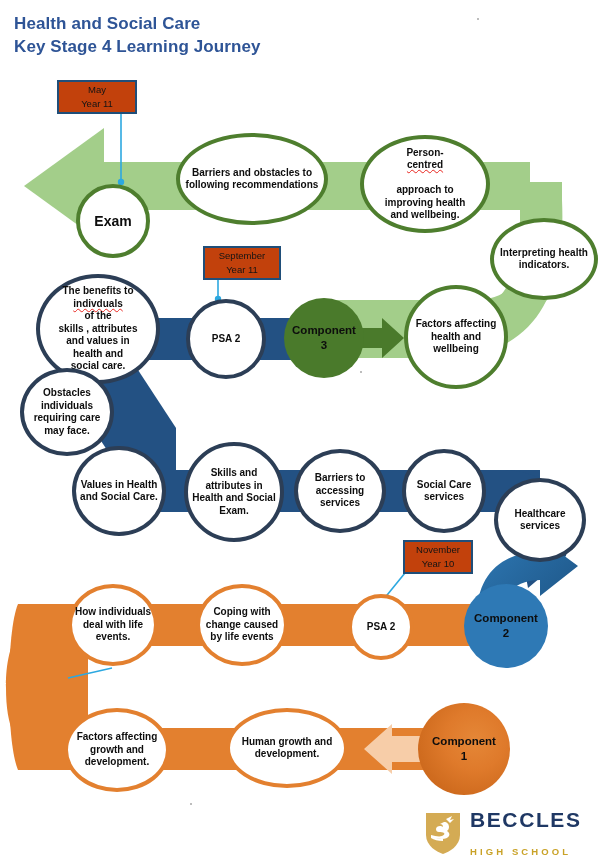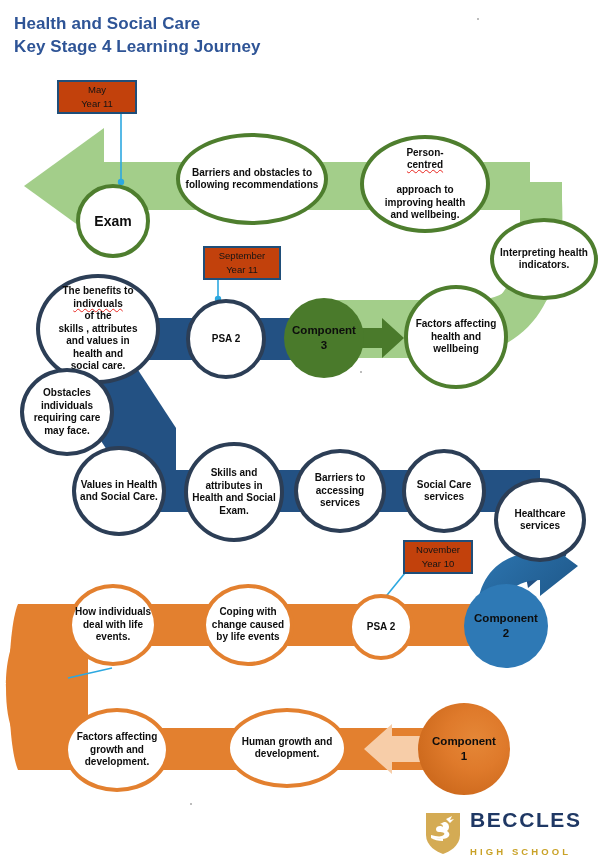--- a/index.html
+++ b/index.html
@@ -249,21 +249,21 @@
   <div class="comp comp2" style="left:464px;top:584px;width:84px;height:84px;">
     <span>
       <span>Component</span><br><span>2</span>
     </span>
   </div>
 
   <div class="node n-orange" style="left:68px;top:584px;width:90px;height:82px;font-size:10px;">
     <span>How individuals deal with life events.</span>
   </div>
 
-  <div class="node n-orange" style="left:202px;top:584px;width:92px;height:82px;font-size:10px;">
+  <div class="node n-orange" style="left:196px;top:584px;width:92px;height:82px;font-size:10px;">
     <span>Coping with change caused by life events</span>
   </div>
 
   <div class="node n-orange" style="left:348px;top:594px;width:66px;height:66px;font-size:10px;">
     <span>PSA 2</span>
   </div>
 
   <div class="node n-orange" style="left:64px;top:708px;width:106px;height:84px;font-size:10px;">
     <span>Factors affecting growth and development.</span>
   </div>

